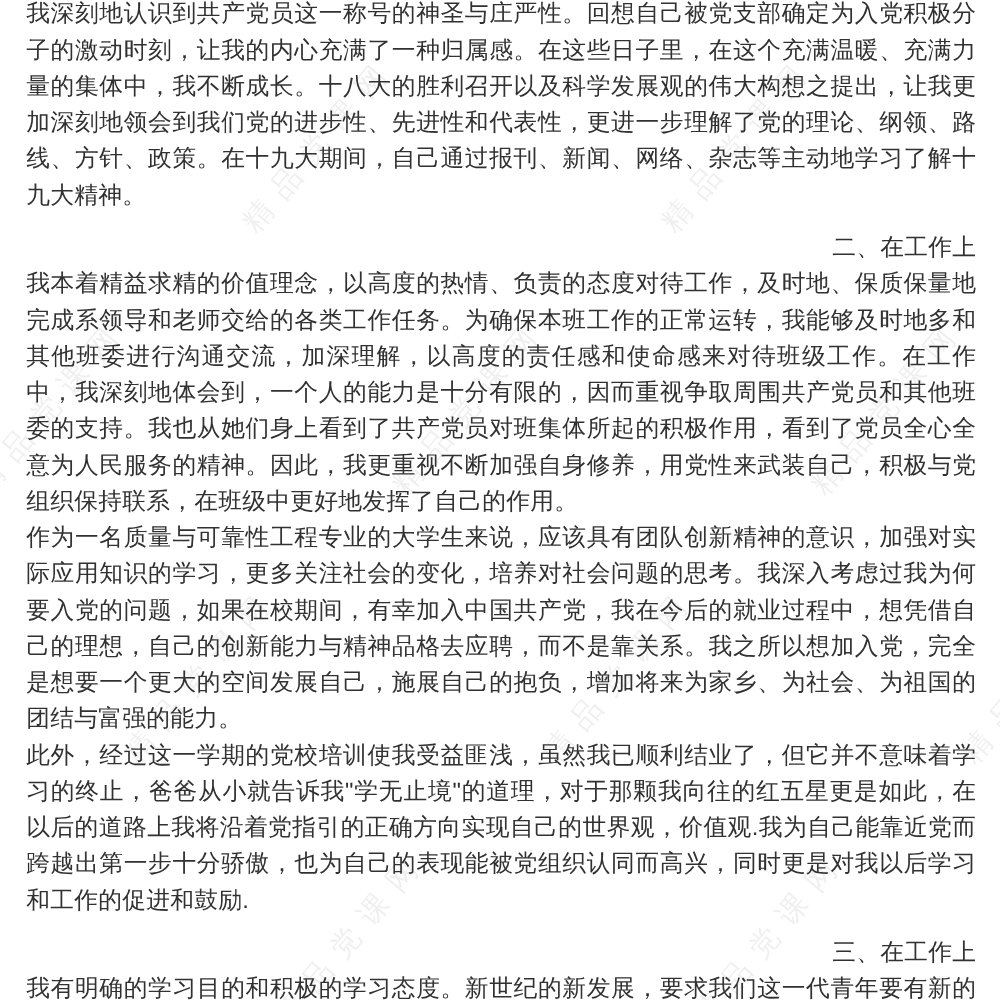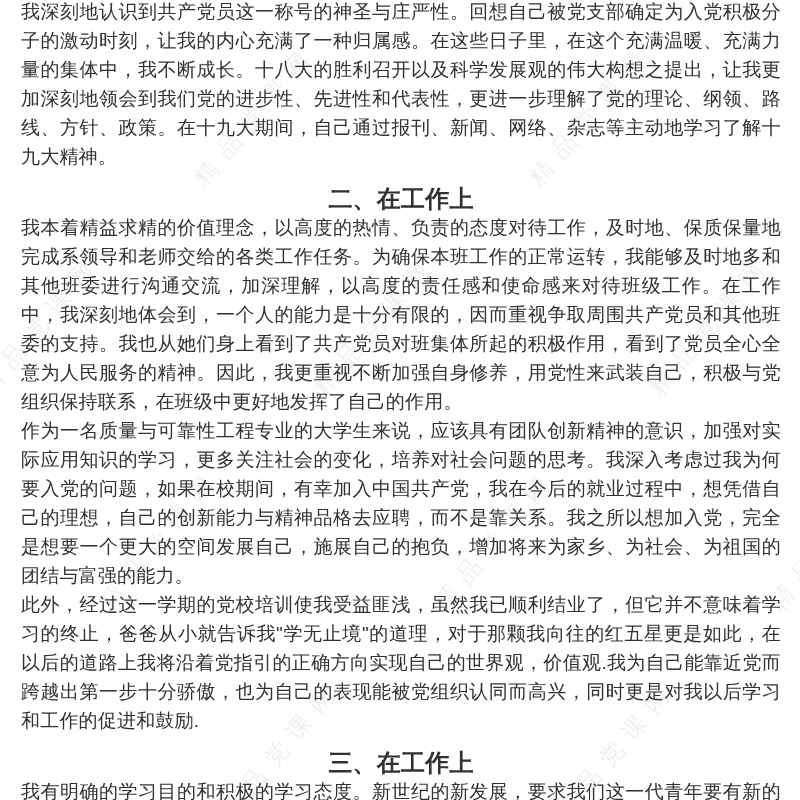--- a/index.html
+++ b/index.html
@@ -38,24 +38,24 @@
     letter-spacing: 0.2px;
   }
   .content p {
     margin: 0;
   }
   .content p.first-para {
     margin-top: -3px;
   }
   .content h2.section-heading {
     margin: 13px 0 0 0;
-    font-size: 24px;
-    font-weight: bold;
+    font-size: 19px;
+    font-weight: normal;
     line-height: 29px;
-    text-align: center;
+    text-align: right;
   }
 </style>
 </head>
 <body>
 
 <div class="page">
   <div class="watermark-layer" id="wm-layer">
       <span class="wm" style="left: 255px; top: 115px;">精品党课网</span>
       <span class="wm" style="left: 590px; top: 115px;">精品党课网</span>
       <span class="wm" style="left: 40px; top: 325px;">精品党课网</span>

